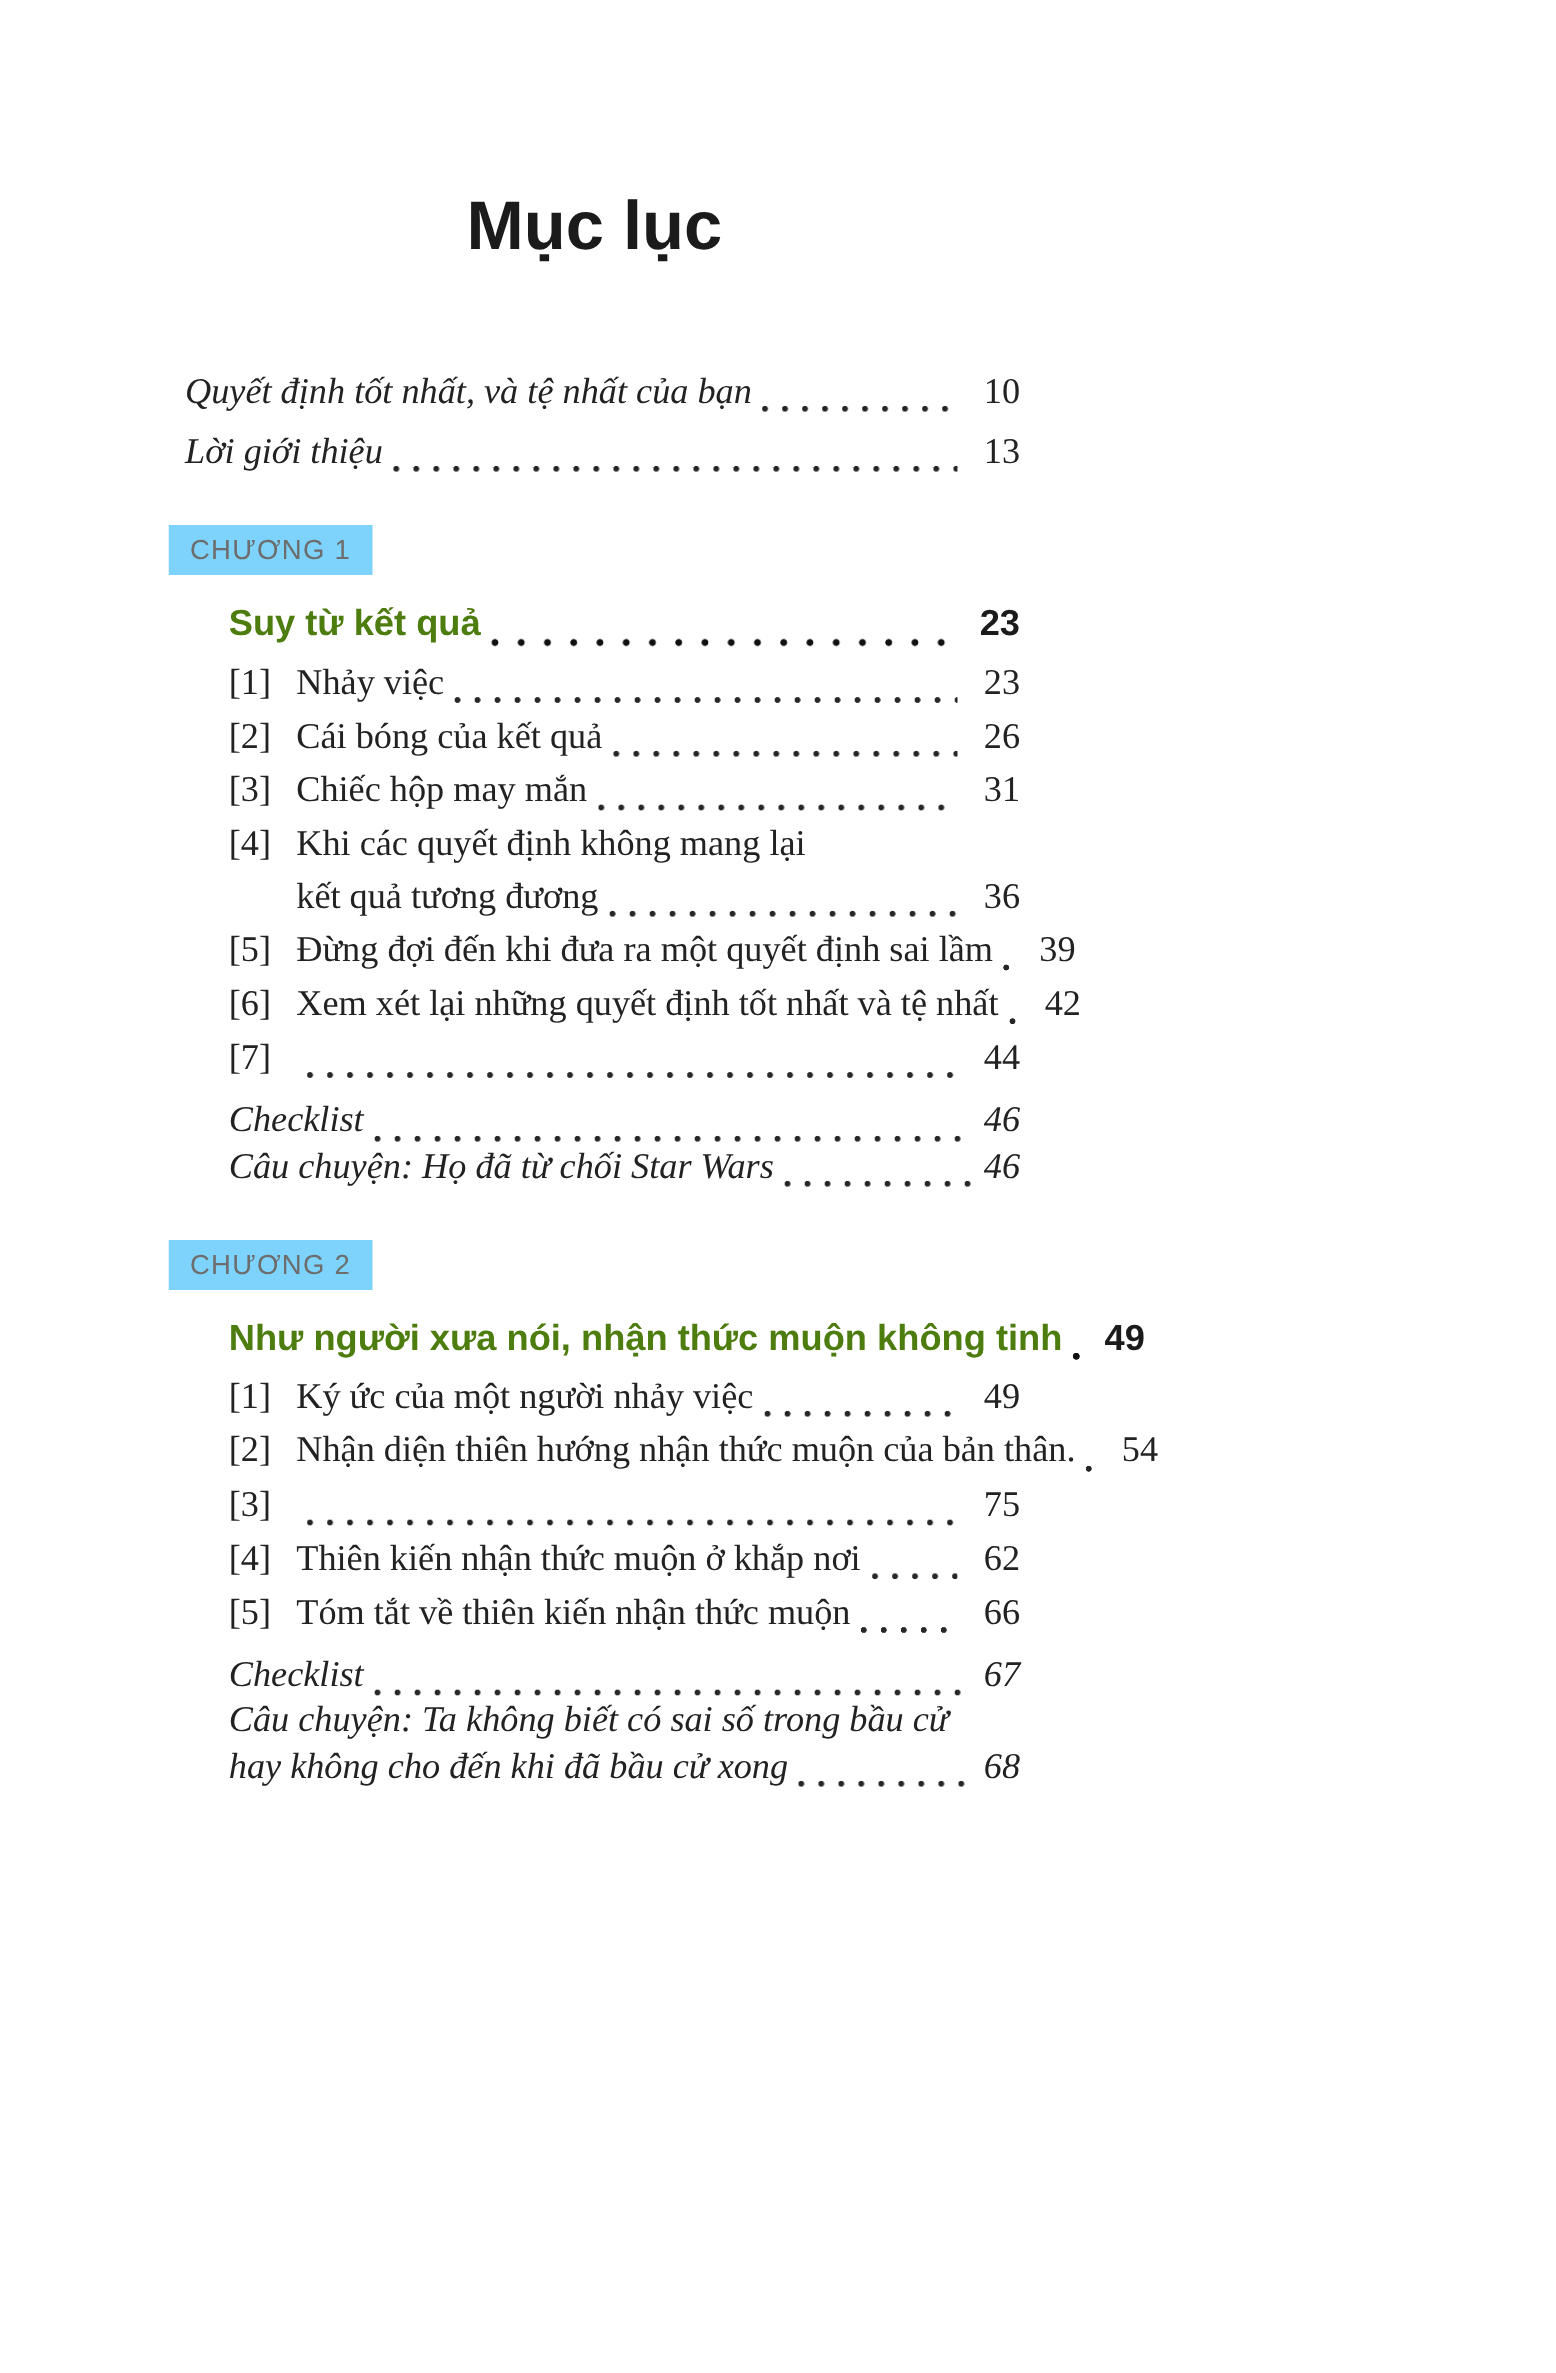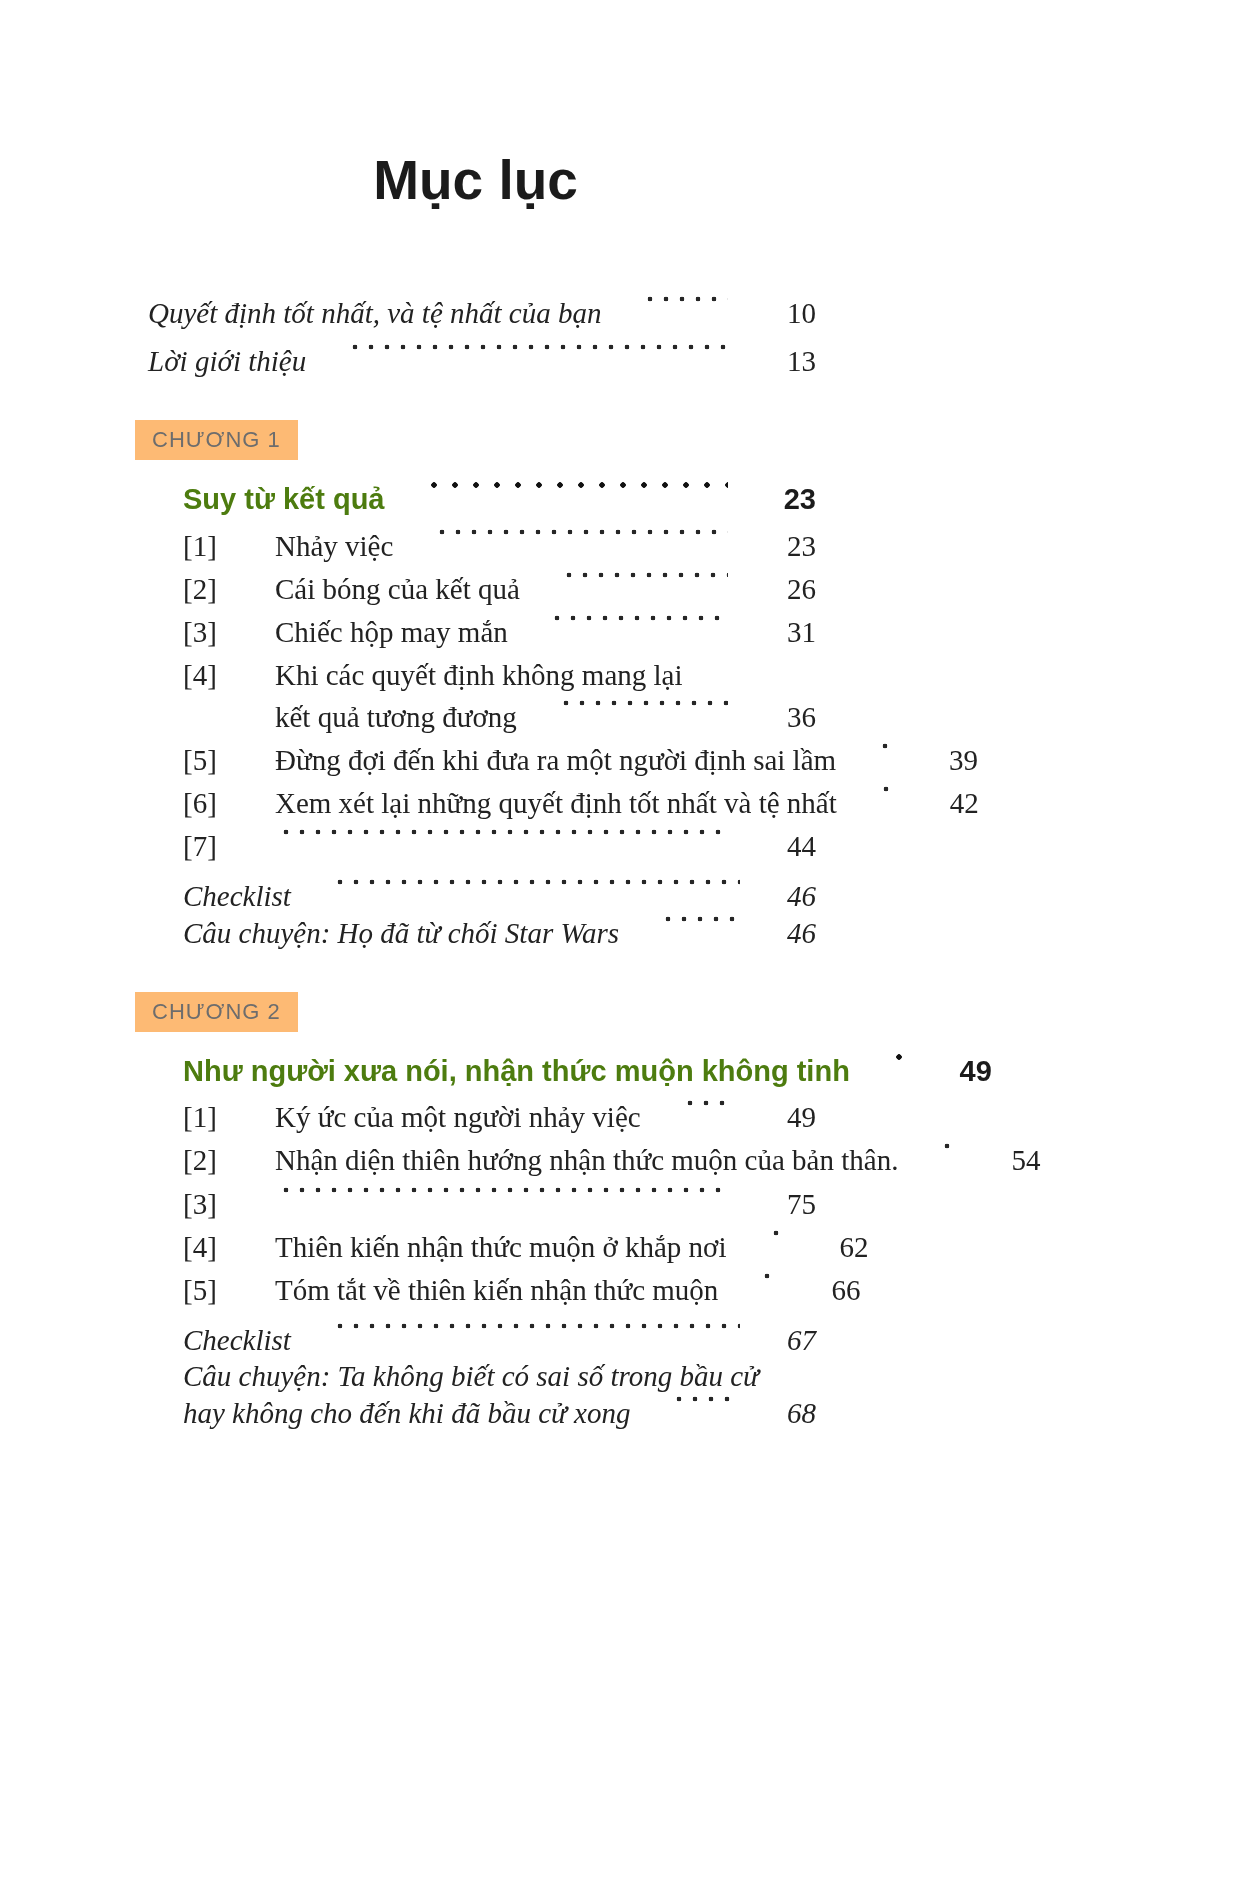--- a/index.html
+++ b/index.html
@@ -18,34 +18,33 @@
     font-family:"Liberation Sans", sans-serif;
     font-weight:700;
     font-size:55px;
     color:#1b1b1b;
     text-align:center;
     margin:0 0 84px 0;
   }
   .front { padding-left:13px; margin-bottom:10px; }
   .row {
     display:flex;
-    align-items:flex-start;
+    align-items:flex-end;
     font-size:29px;
     line-height:1.18;
     margin:9px 0;
     color:#222222;
-    gap:38px;
   }
   .front .row { margin:14px 0; font-style:italic; }
   .front .pg { font-style:normal; }
 
   .chapter { margin-top:42px; }
   .badge {
     display:inline-block;
-    background:#fdba74;
+    background:#7dd3fc;
     color:#6d6d6d;
     font-family:"Liberation Sans", sans-serif;
     font-size:22px;
     letter-spacing:1px;
     padding:7px 17px;
     margin:0 0 14px 0;
   }
   .body { padding-left:48px; }
 
   .row.chap { margin:8px 0 12px 0; }
@@ -140,21 +139,21 @@
       </div>
       <div class="row cont2">
         <span class="num"></span>
         <span class="lbl">kết quả tương đương</span>
         <span class="dots"></span>
         <span class="pg">36</span>
       </div>
 
       <div class="row">
         <span class="num">[5]</span>
-        <span class="lbl">Đừng đợi đến khi đưa ra một người định sai lầm</span>
+        <span class="lbl">Đừng đợi đến khi đưa ra một quyết định sai lầm</span>
         <span class="dots"></span>
         <span class="pg">39</span>
       </div>
       <div class="row">
         <span class="num">[6]</span>
         <span class="lbl">Xem xét lại những quyết định tốt nhất và tệ nhất</span>
         <span class="dots"></span>
         <span class="pg">42</span>
       </div>
       <div class="row">

